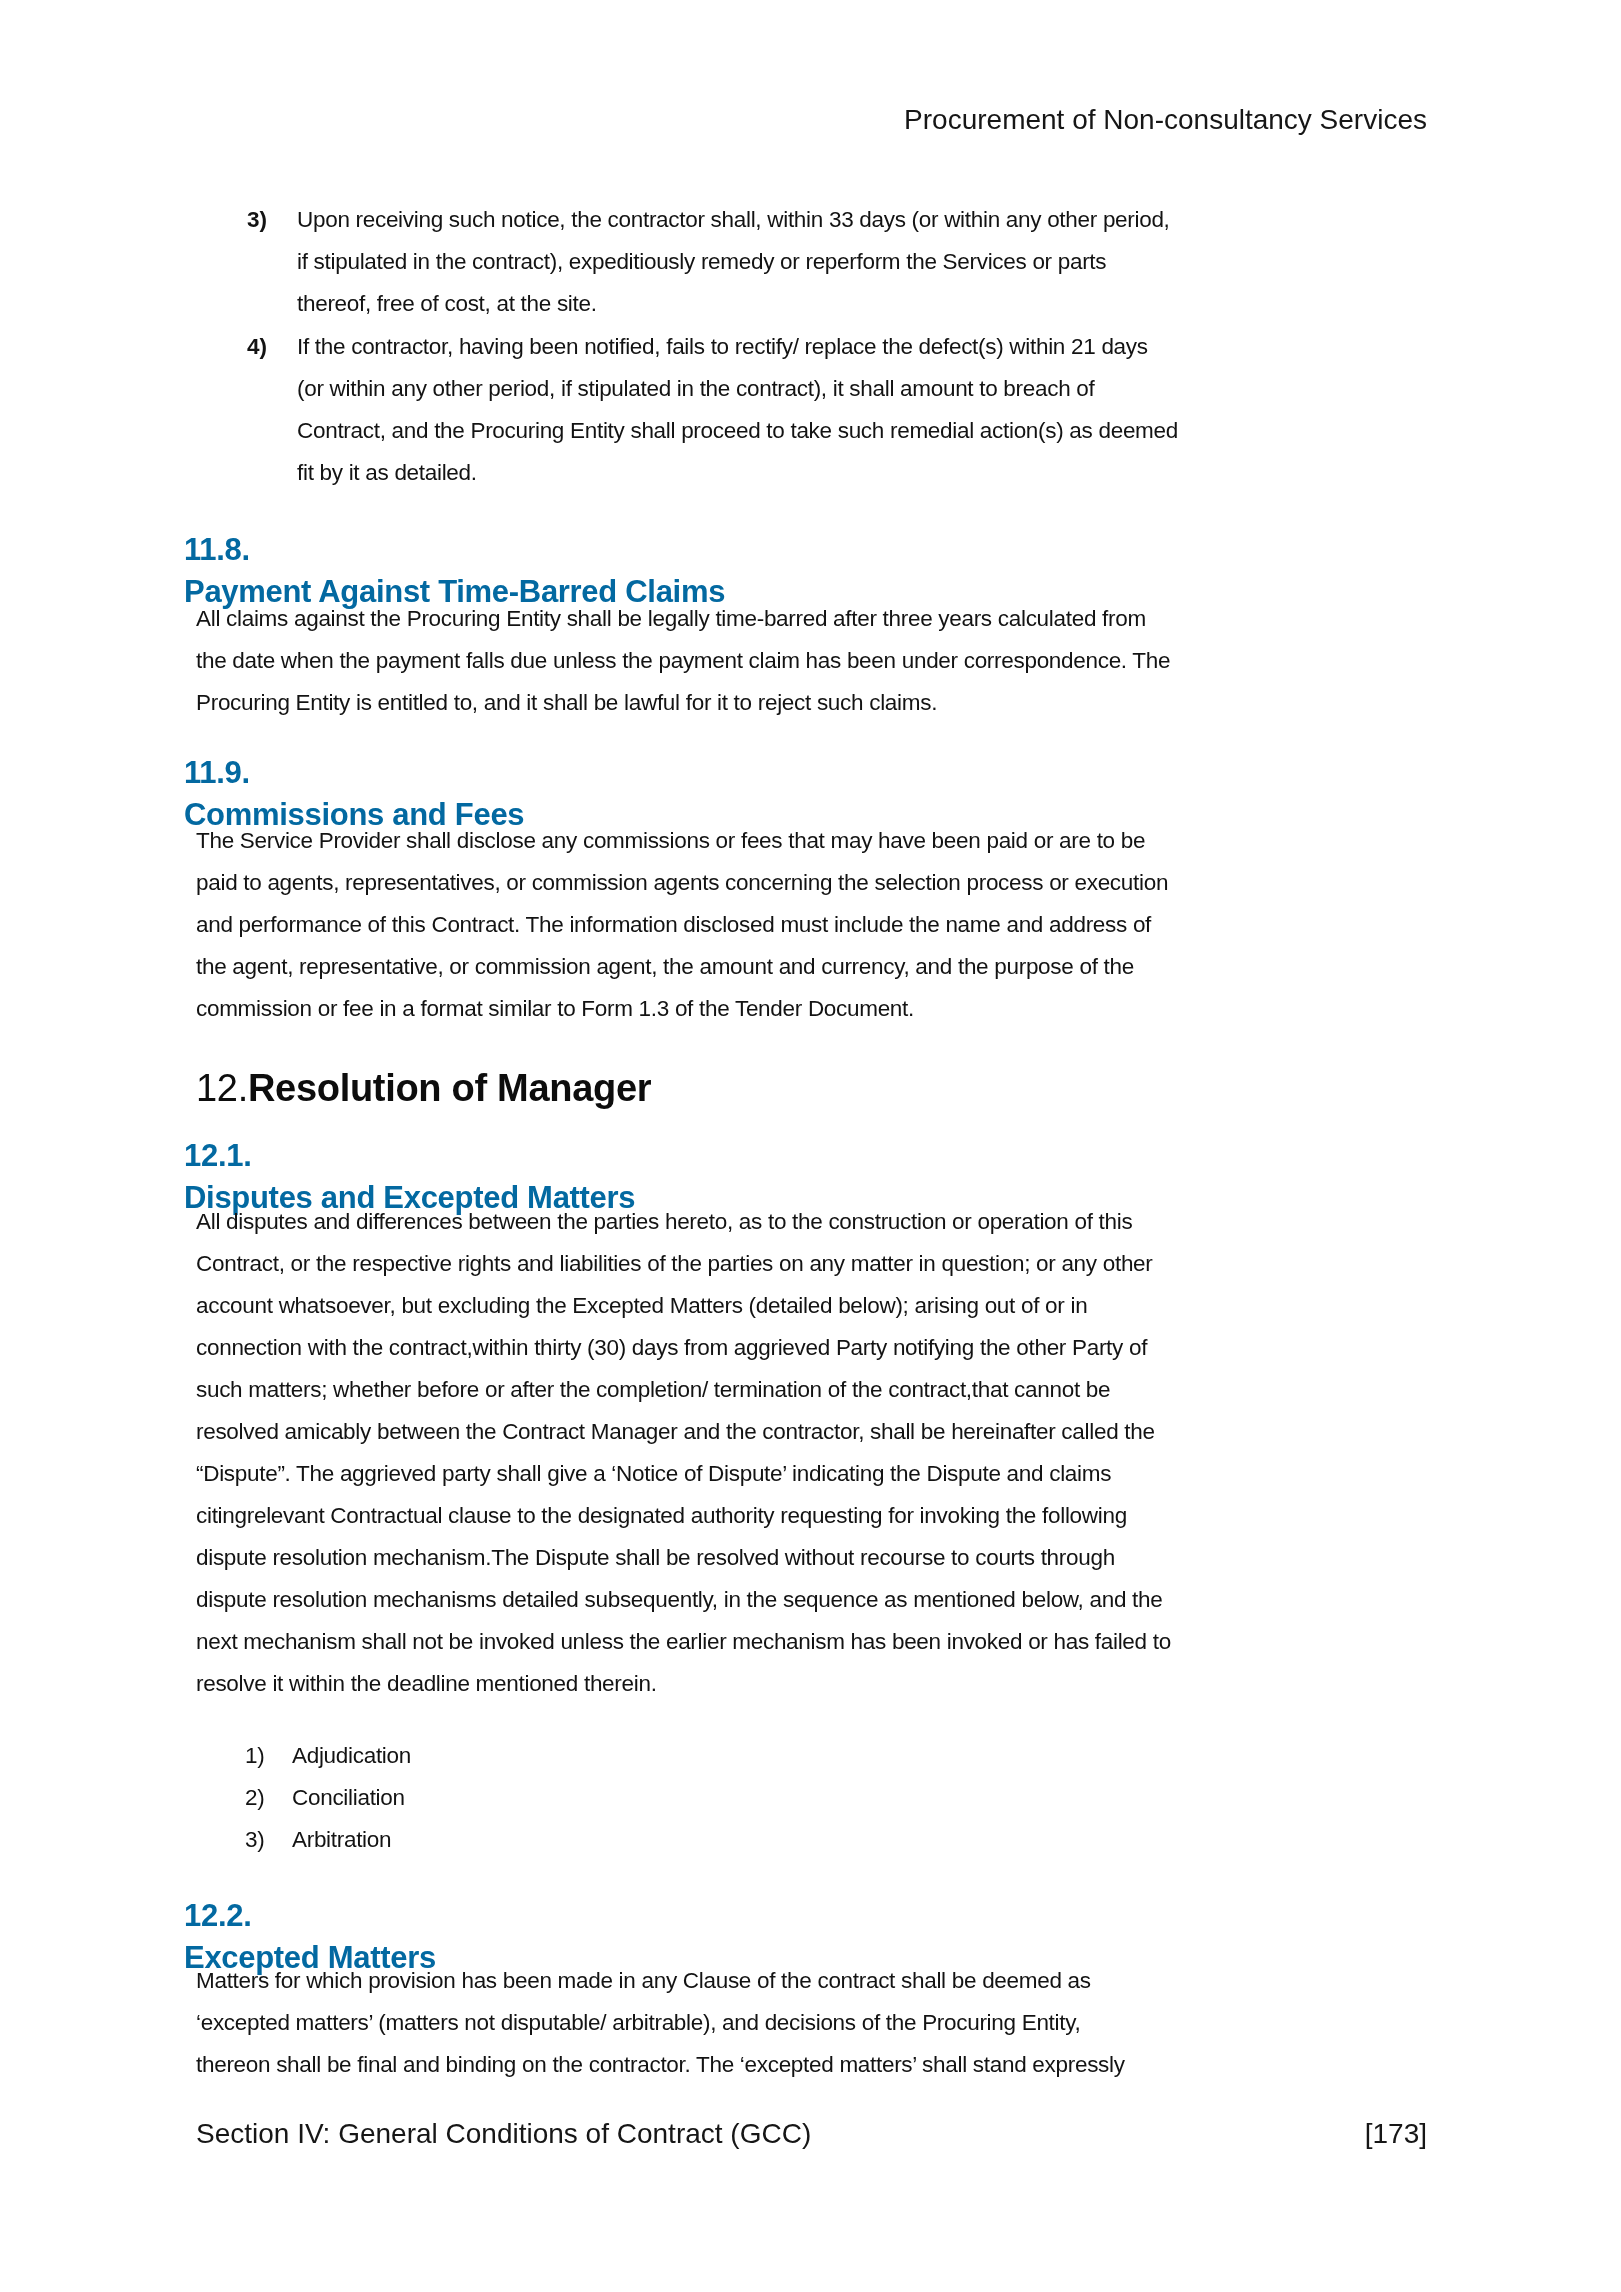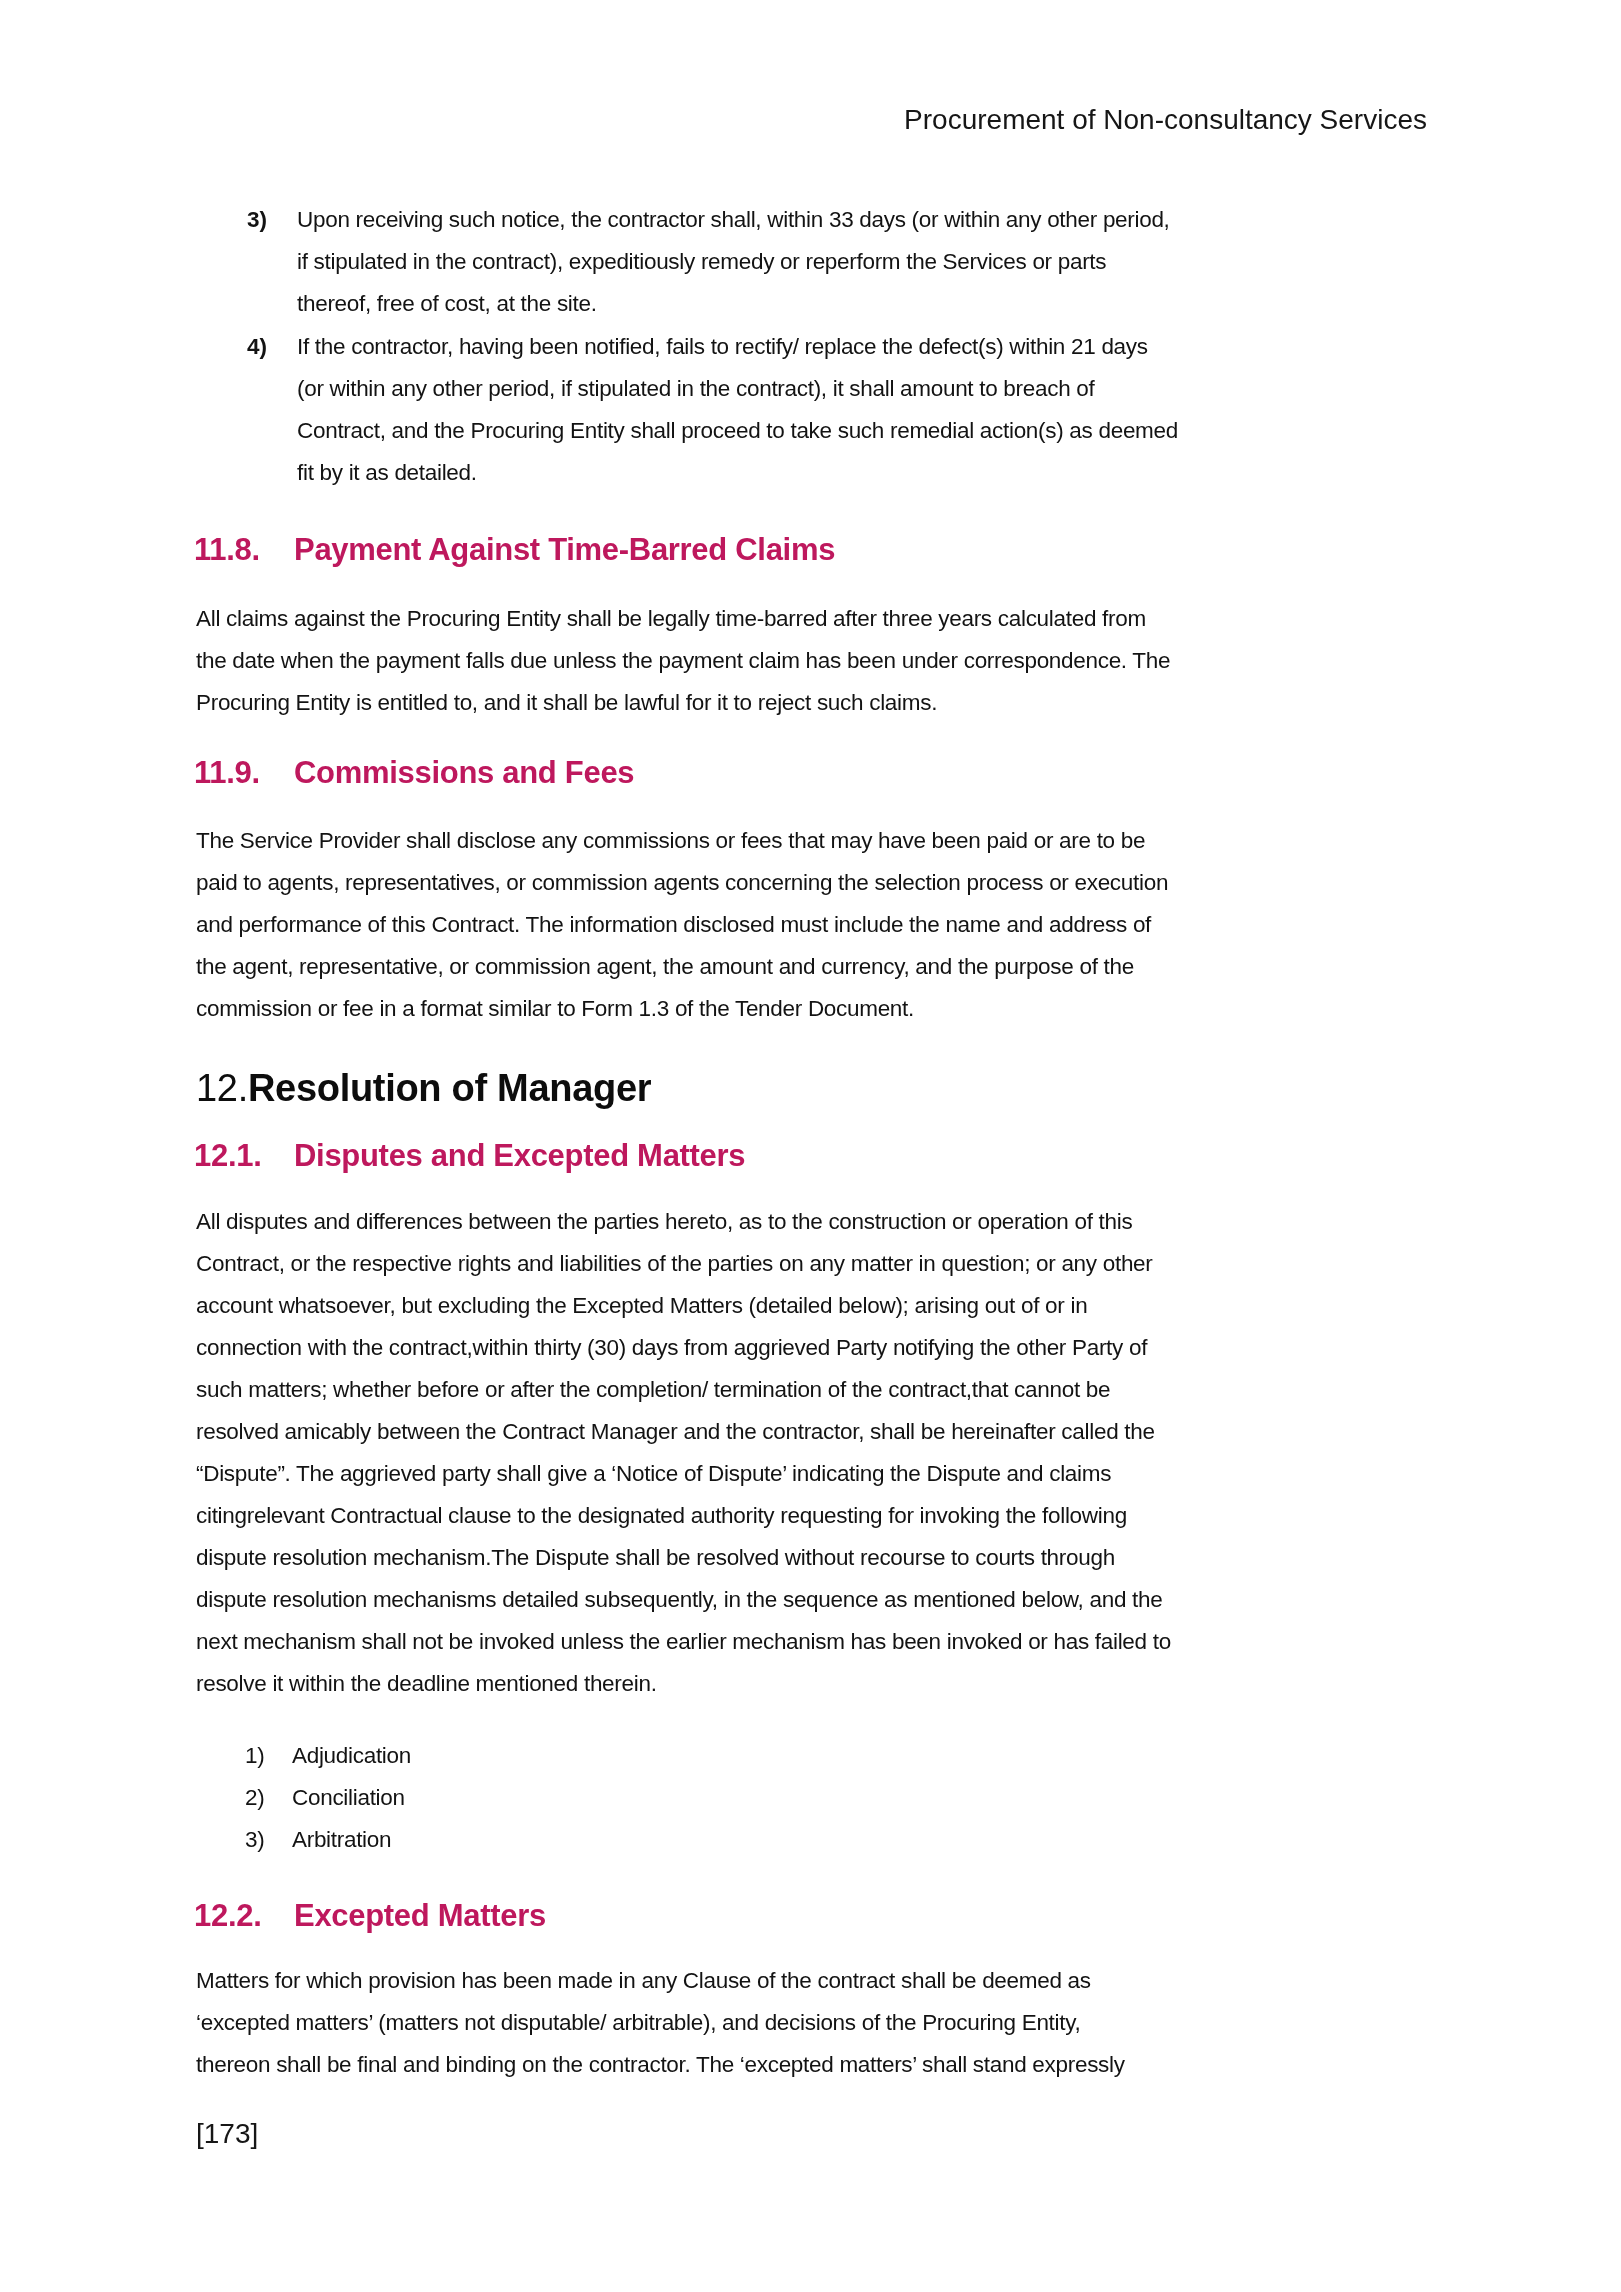--- a/index.html
+++ b/index.html
@@ -30,23 +30,24 @@
     white-space:pre-line;
   }
   .num-item{left:196px; width:1235px; display:flex; align-items:flex-start;}
   .num-item .marker{
     width:50px; margin-left:51px; flex:0 0 auto;
     font-size:22.5px; line-height:42px; font-weight:bold; color:#131313;
   }
   .num-item .itext{flex:1 1 auto;}
   
   .sec-head{
-    left:194px; width:1235px;
-    font-size:31px; line-height:42px; font-weight:bold; letter-spacing:-0.3px; color:#be185d;
+    left:184px; width:1235px;
+    font-size:31px; line-height:42px; font-weight:bold; letter-spacing:-0.3px; color:#0369a1;
     display:flex;
+    flex-direction:column;
   }
   .sec-head .h-num{width:100px; flex:0 0 auto;}
   .sec-head .h-title{flex:1 1 auto;}
   
   .chap-head{
     left:196px; width:1235px;
     font-size:38px; line-height:47px; letter-spacing:-0.3px; color:#0d0d0d;
   }
   .chap-head .c-num{font-weight:normal;margin-top:14px;}
   .chap-head .c-title{font-weight:bold;}
@@ -146,17 +147,18 @@
   <div class="abs sec-head" style="top:1895px;">
     <span class="h-num">12.2.</span>
     <span class="h-title">Excepted Matters</span>
   </div>
 
   <div class="abs para body-text" style="top:1960px;">Matters for which provision has been made in any Clause of the contract shall be deemed as
 ‘excepted matters’ (matters not disputable/ arbitrable), and decisions of the Procuring Entity,
 thereon shall be final and binding on the contractor. The ‘excepted matters’ shall stand expressly</div>
 
   <div class="abs runfoot">
+    <span>Section IV: General Conditions of Contract (GCC)</span>
     <span>[173]</span>
   </div>
 
 </div>
 
 
 </body></html>

